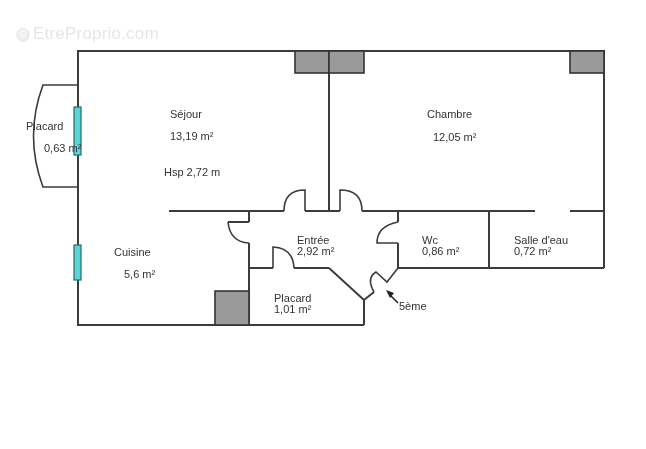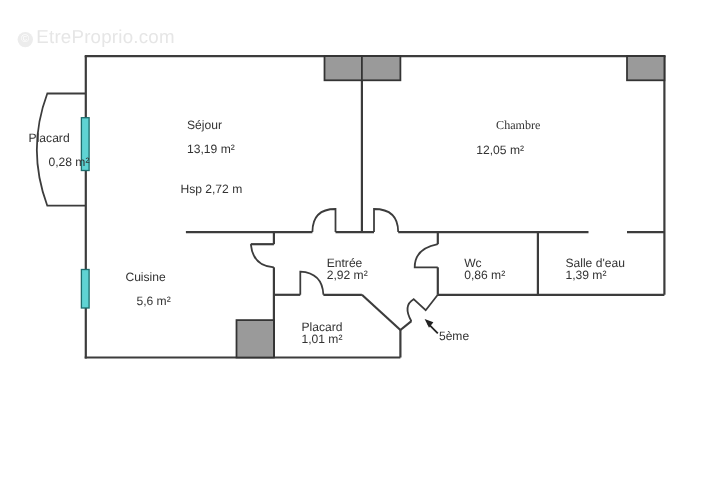--- a/index.html
+++ b/index.html
@@ -83,37 +83,37 @@
   <rect class="win" x="74" y="107" width="7" height="48"></rect>
   <rect class="win" x="74" y="245" width="7" height="35"></rect>
 
   <g>
     <line x1="398" y1="303" x2="389" y2="294" stroke="#222" stroke-width="1.6"></line>
     <polygon points="386,290 394,293 390,298" fill="#222"></polygon>
   </g>
 </svg>
 
 <div class="lbl" style="left:26px;top:120px;">Placard</div>
-<div class="lbl" style="left:44px;top:142px;">0,28  m²</div>
+<div class="lbl" style="left:44px;top:142px;">0,63  m²</div>
 
 <div class="lbl" style="left:170px;top:108px;">Séjour</div>
 <div class="lbl" style="left:170px;top:130px;">13,19  m²</div>
 <div class="lbl" style="left:154px;top:166px;margin-left:10px;">Hsp  2,72 m</div>
 
-<div class="lbl" style="left:451px;top:108px;font-family:Liberation Serif, serif;">Chambre</div>
+<div class="lbl" style="left:427px;top:108px;">Chambre</div>
 <div class="lbl" style="left:433px;top:131px;">12,05  m²</div>
 
 <div class="lbl" style="left:114px;top:246px;">Cuisine</div>
 <div class="lbl" style="left:124px;top:268px;">5,6  m²</div>
 
 <div class="lbl" style="left:297px;top:234px;">Entrée</div>
 <div class="lbl" style="left:297px;top:245px;text-align:right;">2,92  m²</div>
 
 <div class="lbl" style="left:274px;top:292px;">Placard</div>
 <div class="lbl" style="left:274px;top:303px;text-align:center;">1,01  m²</div>
 
 <div class="lbl" style="left:422px;top:234px;">Wc</div>
 <div class="lbl" style="left:422px;top:245px;">0,86  m²</div>
 
 <div class="lbl" style="left:514px;top:234px;">Salle d'eau</div>
-<div class="lbl" style="left:514px;top:245px;">1,39  m²</div>
+<div class="lbl" style="left:514px;top:245px;">0,72  m²</div>
 
 <div class="lbl" style="left:399px;top:300px;">5ème</div>
 
 </body></html>

